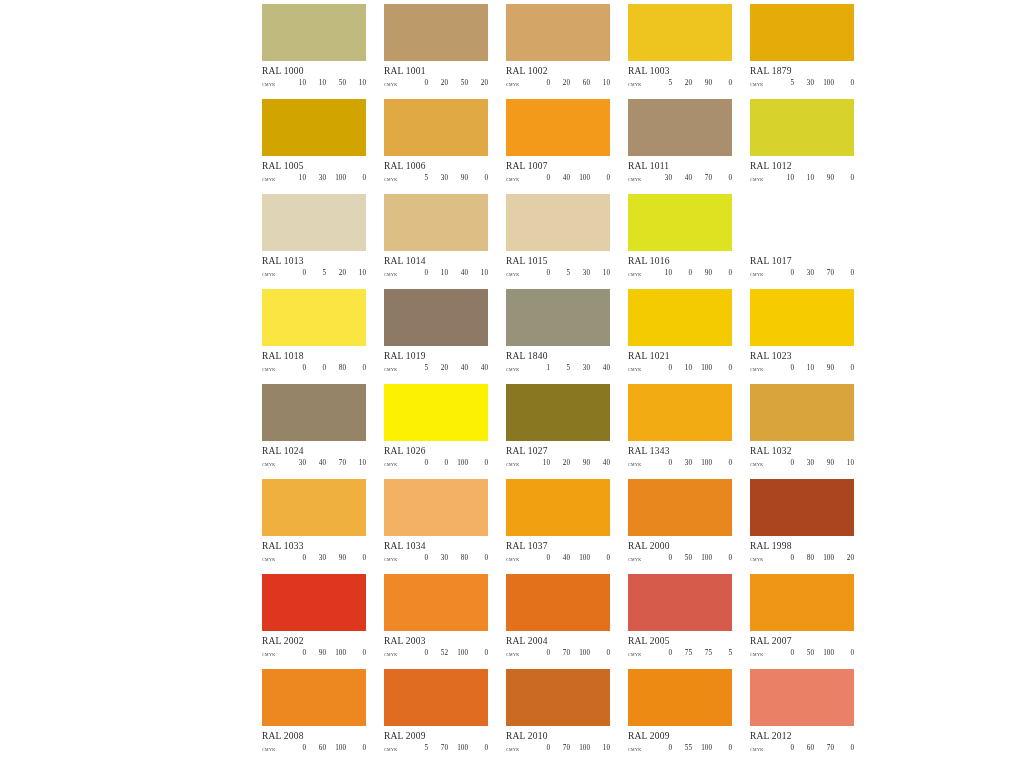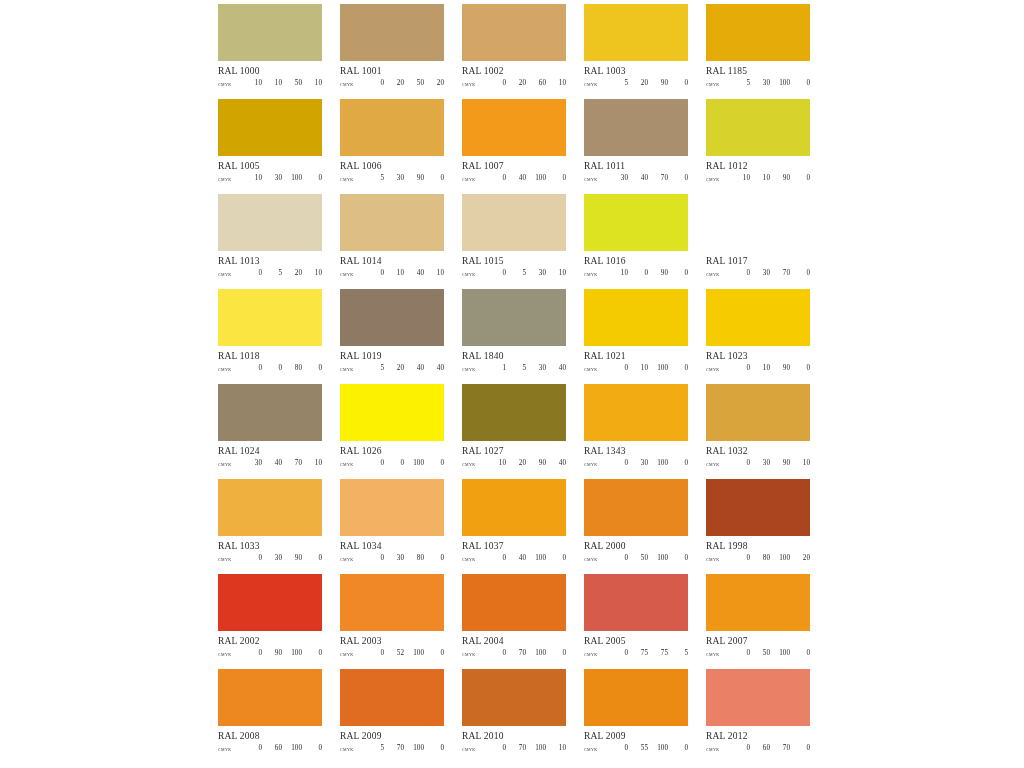--- a/index.html
+++ b/index.html
@@ -30,20 +30,21 @@
     display: grid;
     grid-template-columns: repeat(5, 104px);
     column-gap: 18px;
     row-gap: 0px;
     grid-auto-rows: 95px;
   }
   .swatch-cell {
     width: 104px;
     height: 94px;
     position: relative;
+    margin-left: 44px;
   }
   .swatch-chip {
     width: 104px;
     height: 57px;
     display: block;
   }
   .swatch-name {
     font-family: "Liberation Serif", "DejaVu Serif", serif;
     font-size: 9.5px;
     line-height: 12px;
@@ -135,21 +136,21 @@
           <span class="cmyk-vals">
             <span class="cmyk-v">5</span>
             <span class="cmyk-v">20</span>
             <span class="cmyk-v">90</span>
             <span class="cmyk-v">0</span>
           </span>
         </div>
       </div>
       <div class="swatch-cell">
         <div class="swatch-chip" style="background: rgb(229, 171, 9);"></div>
-        <div class="swatch-name">RAL 1185</div>
+        <div class="swatch-name">RAL 1879</div>
         <div class="swatch-cmyk">
           <span class="cmyk-label">cmyk</span>
           <span class="cmyk-vals">
             <span class="cmyk-v">5</span>
             <span class="cmyk-v">30</span>
             <span class="cmyk-v">100</span>
             <span class="cmyk-v">0</span>
           </span>
         </div>
       </div>

